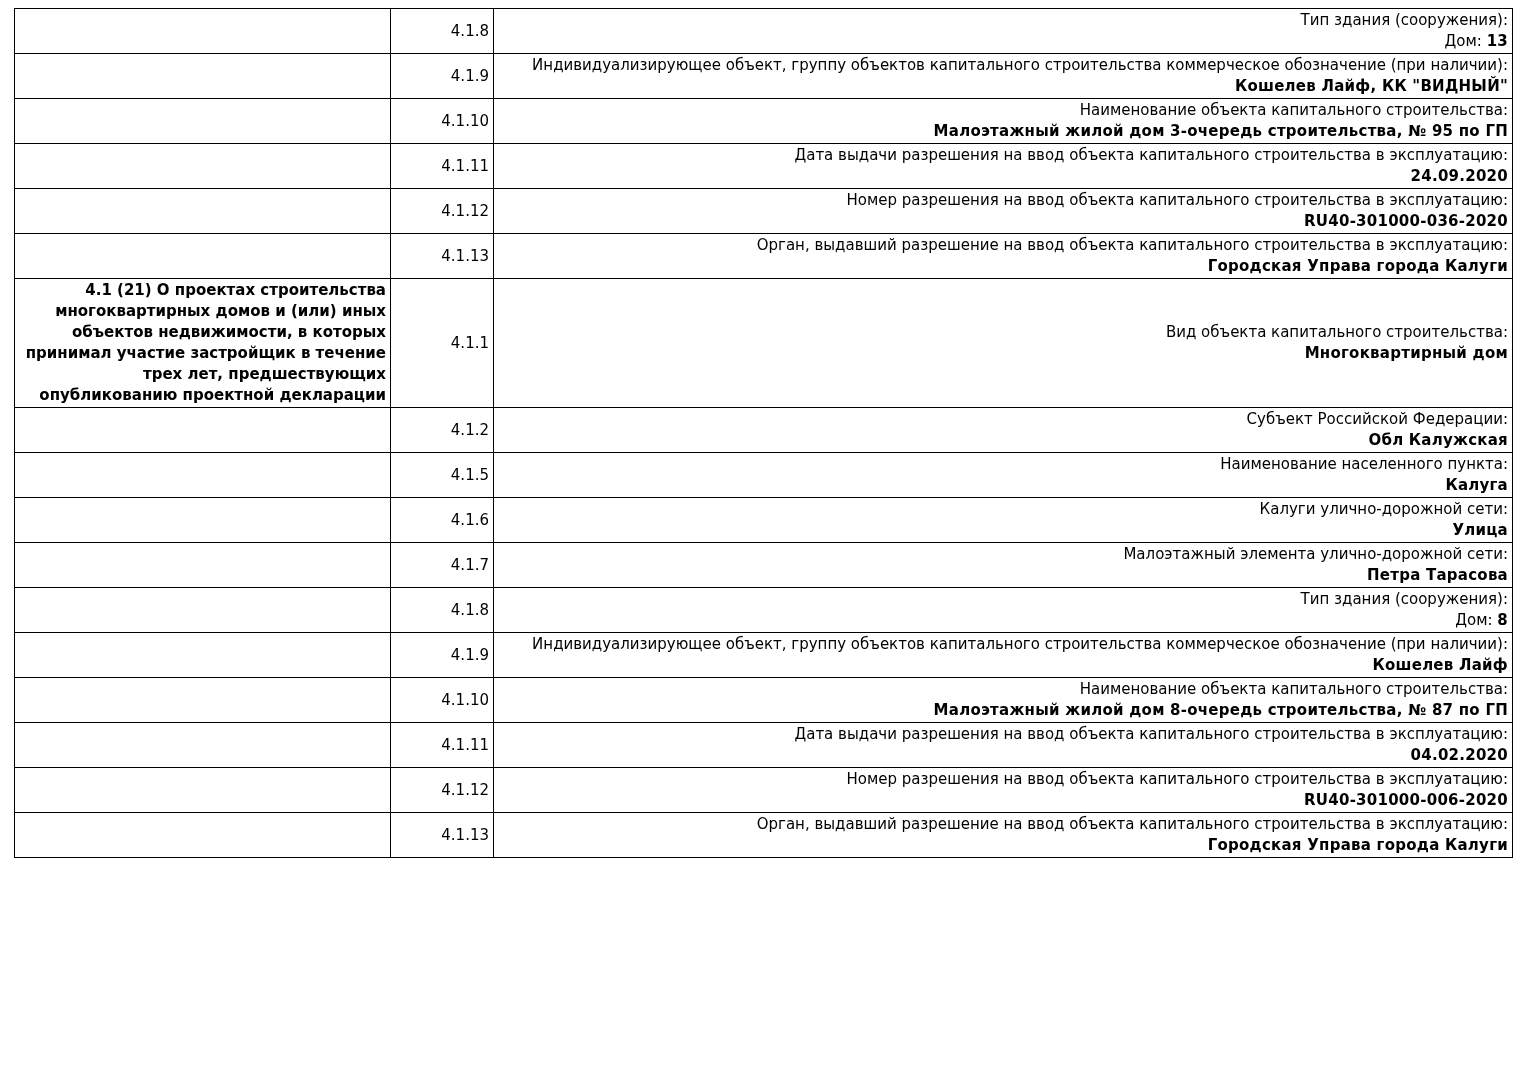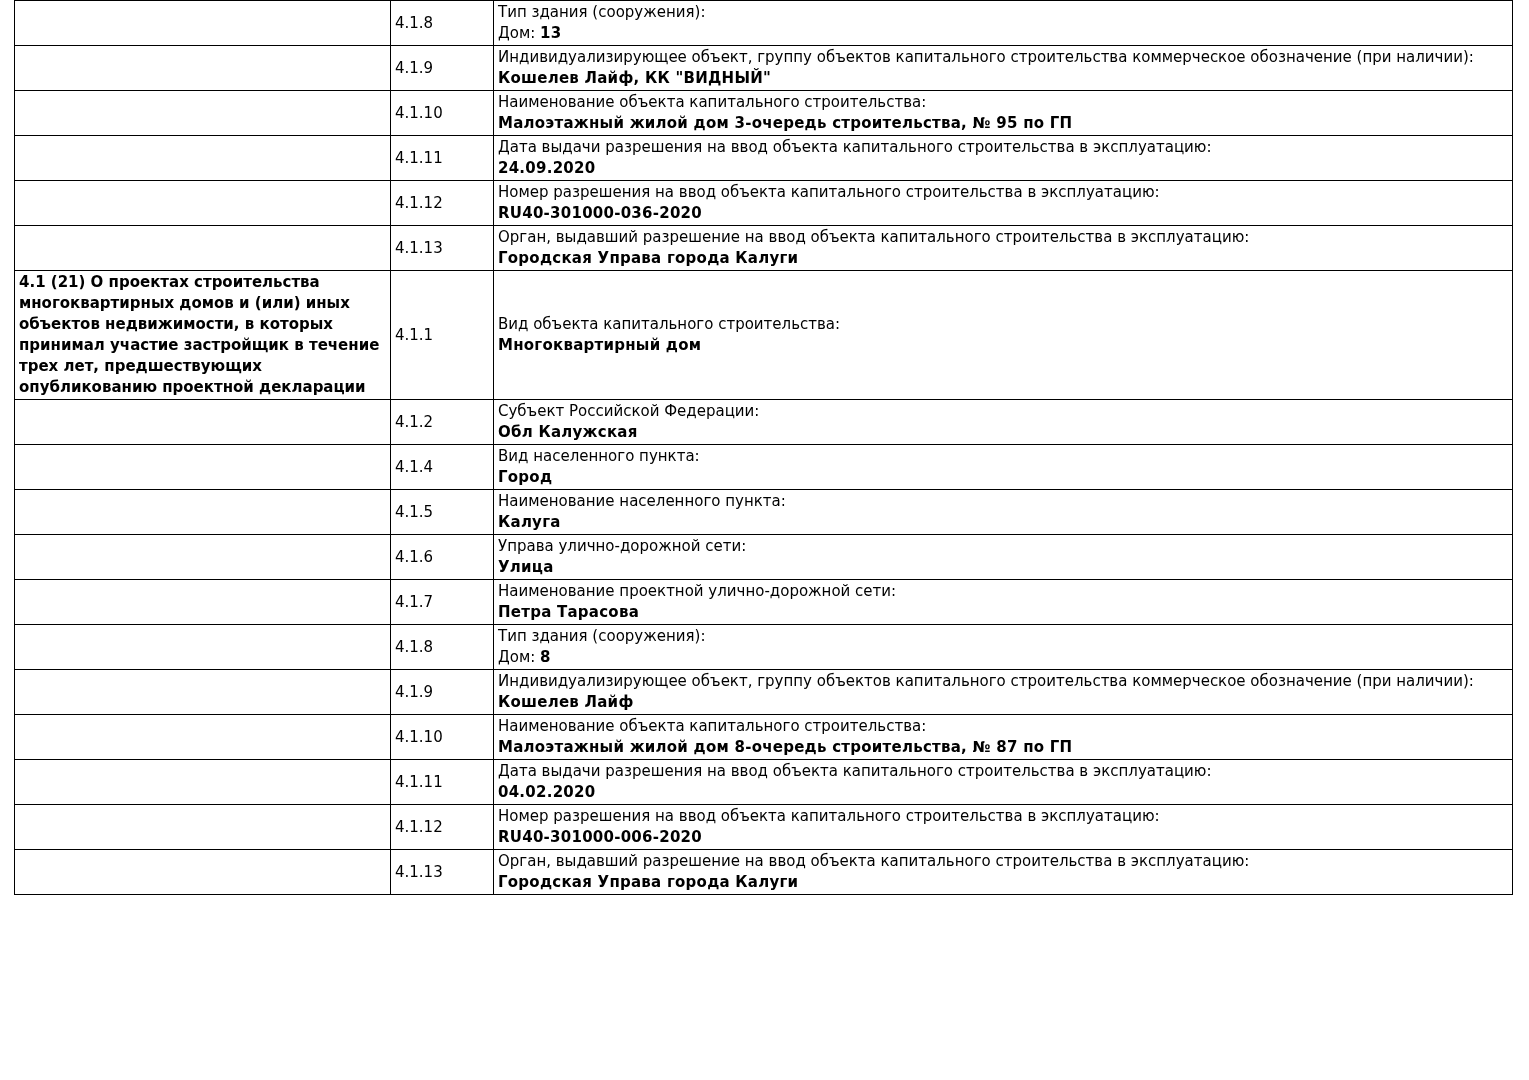--- a/index.html
+++ b/index.html
@@ -10,21 +10,22 @@
   }
   body {
     width: 1529px;
     height: 1080px;
     font-family: "DejaVu Sans", "Liberation Sans", sans-serif;
     font-size: 15px;
     color: #000000;
     overflow: hidden;
   }
   .page {
-    padding: 0 14px;
+    padding: 8px 14px;
+    text-align: right;
   }
   table.decl {
     border-collapse: collapse;
     width: 1498px;
     table-layout: fixed;
   }
   table.decl td {
     border: 1px solid #000000;
     padding: 1px 4px;
     vertical-align: middle;
@@ -159,32 +160,20 @@
     <td class="col-num">
       <div class="item-number">4.1.2</div>
     </td>
     <td class="col-content">
       <div class="field-label">Субъект Российской Федерации:</div>
       <div class="value-line"><span class="field-prefix"></span><span class="field-value">Обл Калужская</span></div>
     </td>
   </tr>
 
 
-  <tr>
-    <td class="col-section">
-      <div class="section-text"></div>
-    </td>
-    <td class="col-num">
-      <div class="item-number">4.1.4</div>
-    </td>
-    <td class="col-content">
-      <div class="field-label">Вид населенного пункта:</div>
-      <div class="value-line"><span class="field-prefix"></span><span class="field-value">Город</span></div>
-    </td>
-  </tr>
 
   <tr>
     <td class="col-section">
       <div class="section-text"></div>
     </td>
     <td class="col-num">
       <div class="item-number">4.1.5</div>
     </td>
     <td class="col-content">
       <div class="field-label">Наименование населенного пункта:</div>
@@ -193,34 +182,34 @@
   </tr>
 
   <tr>
     <td class="col-section">
       <div class="section-text"></div>
     </td>
     <td class="col-num">
       <div class="item-number">4.1.6</div>
     </td>
     <td class="col-content">
-      <div class="field-label">Управа улично-дорожной сети:</div>
+      <div class="field-label">Калуги улично-дорожной сети:</div>
       <div class="value-line"><span class="field-prefix"></span><span class="field-value">Улица</span></div>
     </td>
   </tr>
 
   <tr>
     <td class="col-section">
       <div class="section-text"></div>
     </td>
     <td class="col-num">
       <div class="item-number">4.1.7</div>
     </td>
     <td class="col-content">
-      <div class="field-label">Наименование проектной улично-дорожной сети:</div>
+      <div class="field-label">Малоэтажный элемента улично-дорожной сети:</div>
       <div class="value-line"><span class="field-prefix"></span><span class="field-value">Петра Тарасова</span></div>
     </td>
   </tr>
 
   <tr>
     <td class="col-section">
       <div class="section-text"></div>
     </td>
     <td class="col-num">
       <div class="item-number">4.1.8</div>

